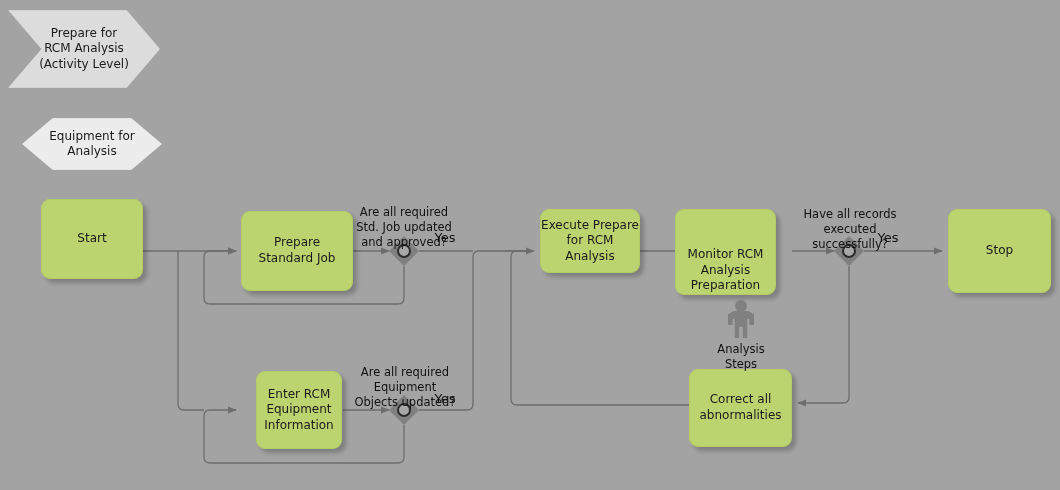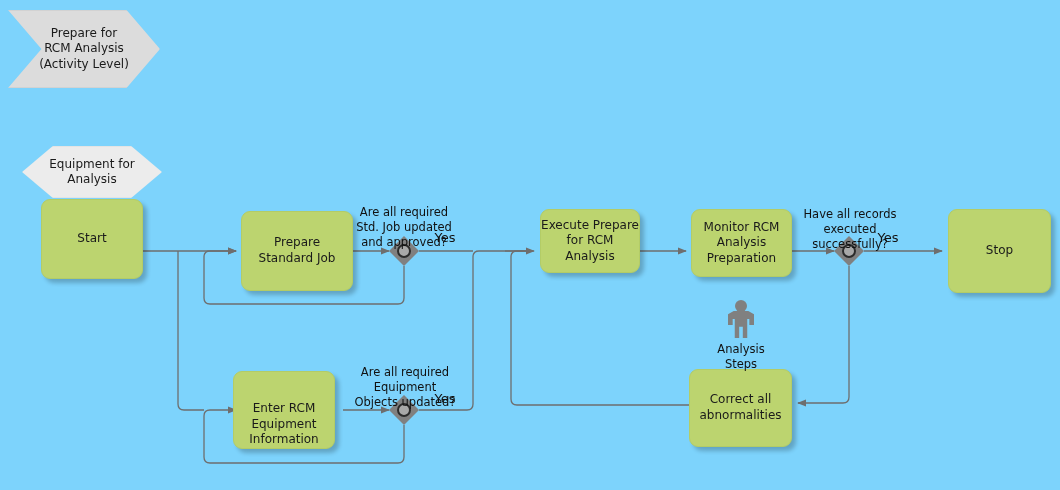--- a/index.html
+++ b/index.html
@@ -7,21 +7,21 @@
     padding: 0;
     background: #ffffff;
   }
   body {
     font-family: "DejaVu Sans", sans-serif;
   }
   #canvas {
     position: relative;
     width: 1060px;
     height: 490px;
-    background: #7dd3fc;
+    background: #a3a3a3;
     overflow: hidden;
   }
   #edges {
     position: absolute;
     left: 0; top: 0;
     width: 1060px;
     height: 490px;
   }
   
   .banner {
@@ -181,41 +181,41 @@
       <path d="M 864 251 L 942 251" marker-end="url(#arrow)"></path>
 
       <path d="M 849 266 L 849 397 Q 849 403 843 403 L 798 403" marker-end="url(#arrow)"></path>
     </g>
   </svg>
 
   <div class="banner chevron-shape" style="left:8px; top:10px; width:152px; height:78px;">
     <span class="banner-label">Prepare for<br>RCM Analysis<br>(Activity Level)</span>
   </div>
 
-  <div class="banner hex-shape" style="left:22px; top:118px; width:140px; height:52px;margin-top:28px;">
+  <div class="banner hex-shape" style="left:22px; top:118px; width:140px; height:52px;">
     <span class="banner-label">Equipment for<br>Analysis</span>
   </div>
 
   <div class="node-box" style="left:41px; top:199px; width:102px; height:80px;">
     <span>Start</span>
   </div>
 
   <div class="node-box" style="left:241px; top:211px; width:112px; height:80px;">
     <span>Prepare<br>Standard Job</span>
   </div>
 
-  <div class="node-box" style="left:233px; top:371px; width:102px; height:78px;align-items:flex-end;">
+  <div class="node-box" style="left:256px; top:371px; width:86px; height:78px;">
     <span>Enter RCM<br>Equipment<br>Information</span>
   </div>
 
   <div class="node-box" style="left:540px; top:209px; width:100px; height:64px;">
     <span>Execute Prepare<br>for RCM<br>Analysis</span>
   </div>
 
-  <div class="node-box" style="left:691px; top:209px; width:101px; height:68px;">
+  <div class="node-box" style="left:675px; top:209px; width:101px; height:86px;align-items:flex-end;">
     <span>Monitor RCM<br>Analysis<br>Preparation</span>
   </div>
 
   <div class="node-box" style="left:689px; top:369px; width:103px; height:78px;">
     <span>Correct all<br>abnormalities</span>
   </div>
 
   <div class="node-box" style="left:948px; top:209px; width:103px; height:84px;">
     <span>Stop</span>
   </div>

